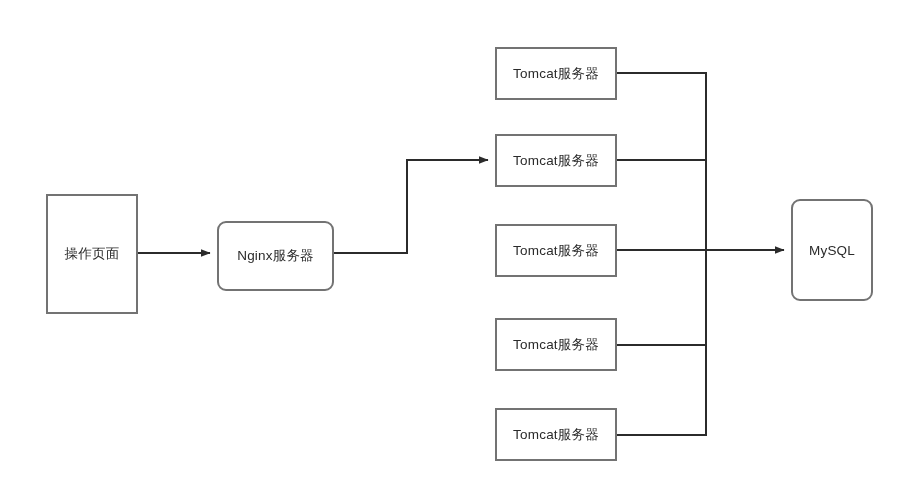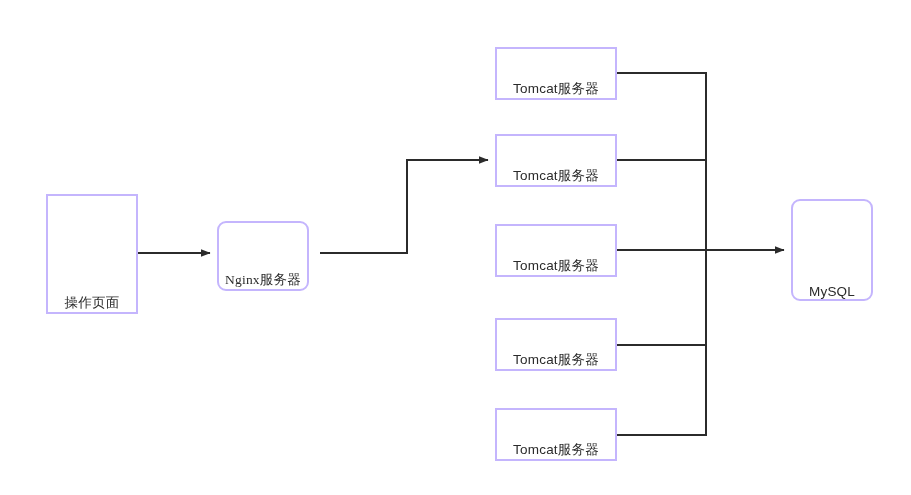--- a/index.html
+++ b/index.html
@@ -8,22 +8,22 @@
     background:#ffffff;
     font-family:"Liberation Sans","DejaVu Sans",sans-serif;
     overflow:hidden;
   }
   #diagram{position:relative;width:911px;height:495px;}
   #wires{position:absolute;left:0;top:0;width:911px;height:495px;}
   .node{
     position:absolute;
     box-sizing:border-box;
     background:#ffffff;
-    border:2px solid #c4b5fd;
-    display:flex;align-items:flex-end;justify-content:center;
+    border:2px solid #737373;
+    display:flex;align-items:center;justify-content:center;
     color:#2b2b2b;
     font-size:13.5px;
     letter-spacing:.2px;
     white-space:nowrap;
   }
   .node.rounded{border-radius:9px;}
   .node-label{pointer-events:none;}
 </style>
 </head>
 <body>
@@ -48,21 +48,21 @@
     <line x1="617" y1="345" x2="707" y2="345" stroke="#2b2b2b" stroke-width="2"></line>
     <line x1="617" y1="435" x2="707" y2="435" stroke="#2b2b2b" stroke-width="2"></line>
 
     <polyline points="617,250 784,250" fill="none" stroke="#2b2b2b" stroke-width="2" marker-end="url(#arrowhead)"></polyline>
   </svg>
 
   <div class="node" style="left:46px;top:194px;width:92px;height:120px;">
     <span class="node-label">操作页面</span>
   </div>
 
-  <div class="node rounded" style="left:217px;top:221px;width:92px;height:70px;font-family:Liberation Serif, serif;">
+  <div class="node rounded" style="left:217px;top:221px;width:117px;height:70px;">
     <span class="node-label">Nginx服务器</span>
   </div>
 
   <div class="node" style="left:495px;top:47px;width:122px;height:53px;">
     <span class="node-label">Tomcat服务器</span>
   </div>
 
   <div class="node" style="left:495px;top:134px;width:122px;height:53px;">
     <span class="node-label">Tomcat服务器</span>
   </div>

